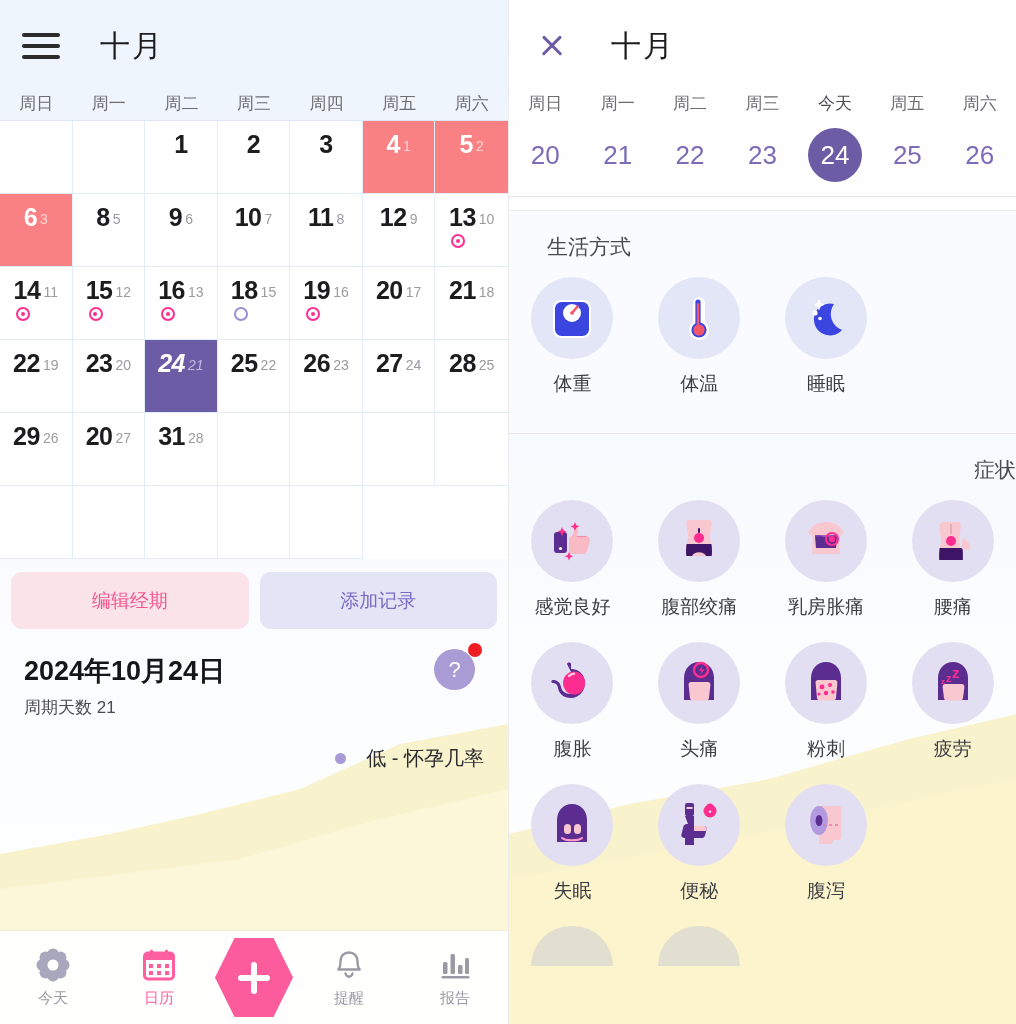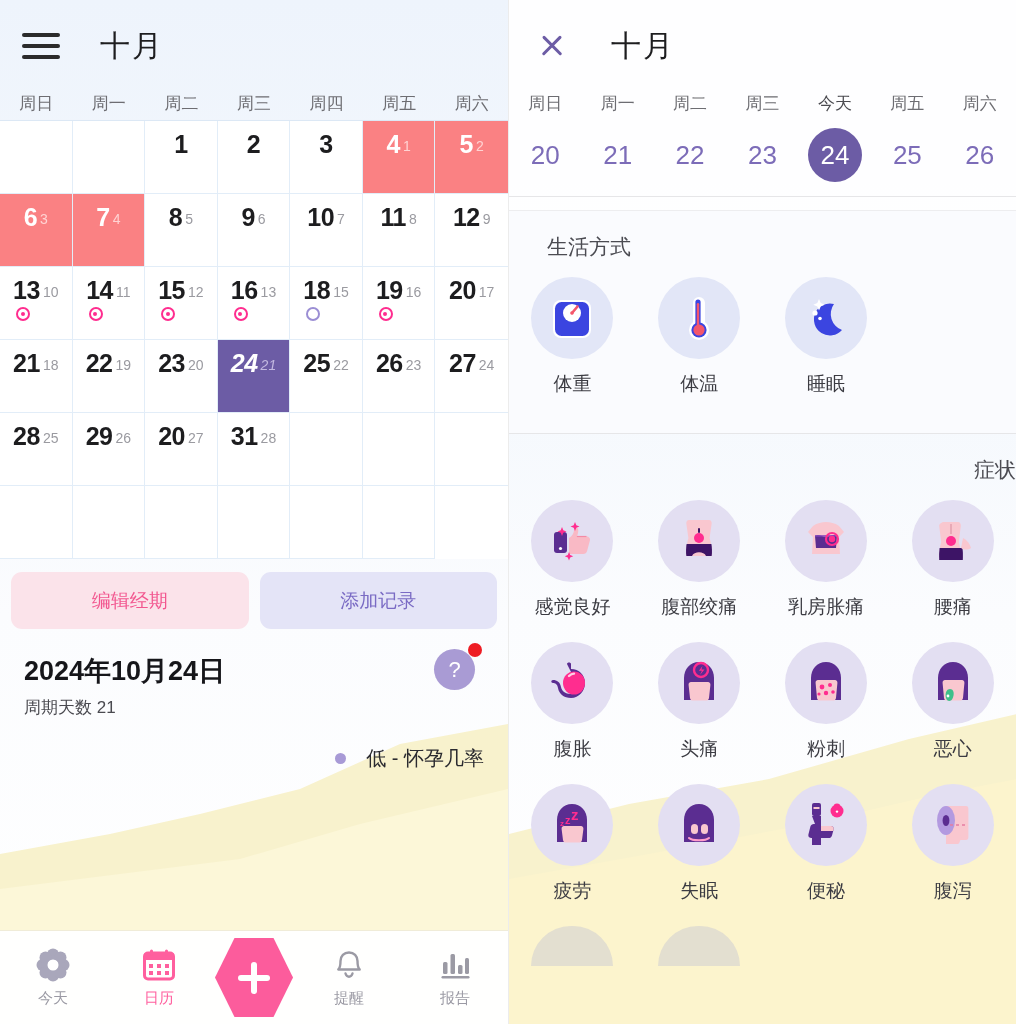--- a/index.html
+++ b/index.html
@@ -161,21 +161,20 @@
 
     <div class="calgrid">
         <div class="cell empty"></div>
         <div class="cell empty"></div>
         <div class="cell"><span class="dnum">1</span></div>
         <div class="cell"><span class="dnum">2</span></div>
         <div class="cell"><span class="dnum">3</span></div>
         <div class="cell period"><span class="dnum">4</span><span class="cyc">1</span></div>
         <div class="cell period"><span class="dnum">5</span><span class="cyc">2</span></div>
         <div class="cell period"><span class="dnum">6</span><span class="cyc">3</span></div>
-        <div class="cell period"><span class="dnum">7</span><span class="cyc">4</span></div>
         <div class="cell"><span class="dnum">8</span><span class="cyc">5</span></div>
         <div class="cell"><span class="dnum">9</span><span class="cyc">6</span></div>
         <div class="cell"><span class="dnum">10</span><span class="cyc">7</span></div>
         <div class="cell"><span class="dnum">11</span><span class="cyc">8</span></div>
         <div class="cell"><span class="dnum">12</span><span class="cyc">9</span></div>
         <div class="cell"><span class="dnum">13</span><span class="cyc">10</span><span class="dot fertile"></span></div>
         <div class="cell"><span class="dnum">14</span><span class="cyc">11</span><span class="dot fertile"></span></div>
         <div class="cell"><span class="dnum">15</span><span class="cyc">12</span><span class="dot fertile"></span></div>
         <div class="cell"><span class="dnum">16</span><span class="cyc">13</span><span class="dot fertile"></span></div>
         <div class="cell"><span class="dnum">18</span><span class="cyc">15</span><span class="dot ovu"></span></div>
@@ -485,31 +484,20 @@
                   <circle cx="20" cy="38" r="1.6"></circle>
                 </g>
               </svg>
             </div>
             <div class="ilabel">粉刺</div>
           </div>
           <div class="iconcell">
             <div class="ibubble lav">
               <svg width="54" height="54" viewBox="0 0 54 54">
                 <path d="M27 6c9 0 15 7 15 16v22H12V22C12 13 18 6 27 6z" fill="#5b2d91"></path>
-                <path d="M19 24h17c1.6 0 2.6 1.4 2.4 3l-1.4 15c-.2 1.6-1.4 2.6-3 2.6H21c-1.6 0-2.8-1-3-2.6L16.6 27c-.2-1.6.8-3 2.4-3z" fill="#f9c7cf"></path>
-                <path d="M24 33c3 0 4 3 3.6 6-.4 3-2 6-4.4 6s-3.6-3-3.6-6 1.4-6 4.4-6z" fill="#3fc08a"></path>
-                <circle cx="22" cy="40" r="1.4" fill="#fff"></circle>
-              </svg>
-            </div>
-            <div class="ilabel">恶心</div>
-          </div>
-          <div class="iconcell">
-            <div class="ibubble lav">
-              <svg width="54" height="54" viewBox="0 0 54 54">
-                <path d="M27 6c9 0 15 7 15 16v22H12V22C12 13 18 6 27 6z" fill="#5b2d91"></path>
                 <path d="M19 28h17c1.6 0 2.6 1.4 2.4 3l-1.4 11c-.2 1.6-1.4 2.6-3 2.6H21c-1.6 0-2.8-1-3-2.6L16.6 31c-.2-1.6.8-3 2.4-3z" fill="#f9c7cf"></path>
                 <g fill="#ff2d8f" font-family="Liberation Sans" font-weight="bold">
                   <text x="26" y="22" font-size="15">z</text>
                   <text x="20" y="26" font-size="11">z</text>
                   <text x="15" y="28" font-size="8">z</text>
                 </g>
               </svg>
             </div>
             <div class="ilabel">疲劳</div>
           </div>

